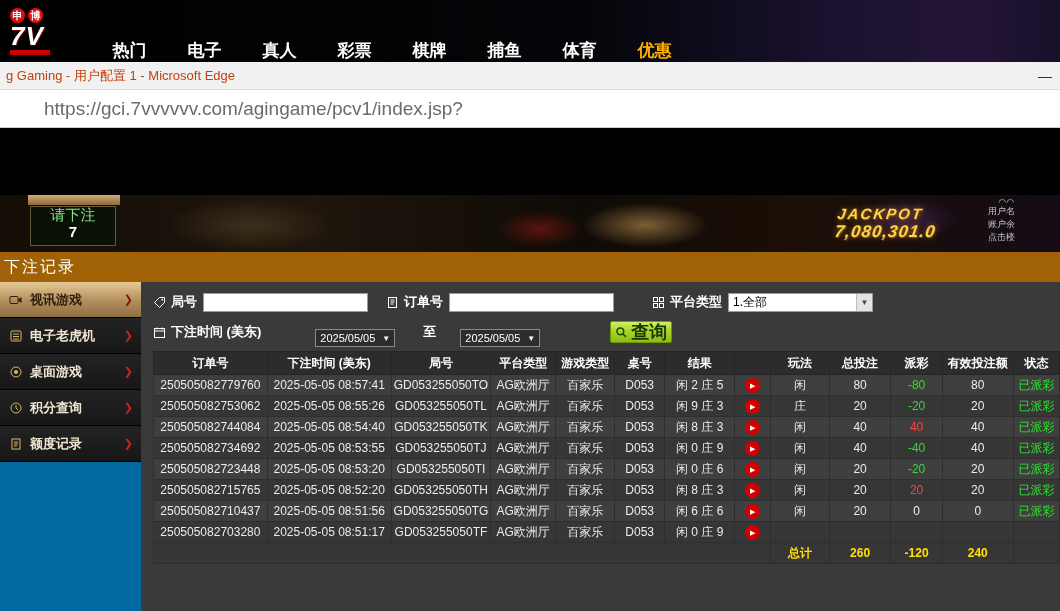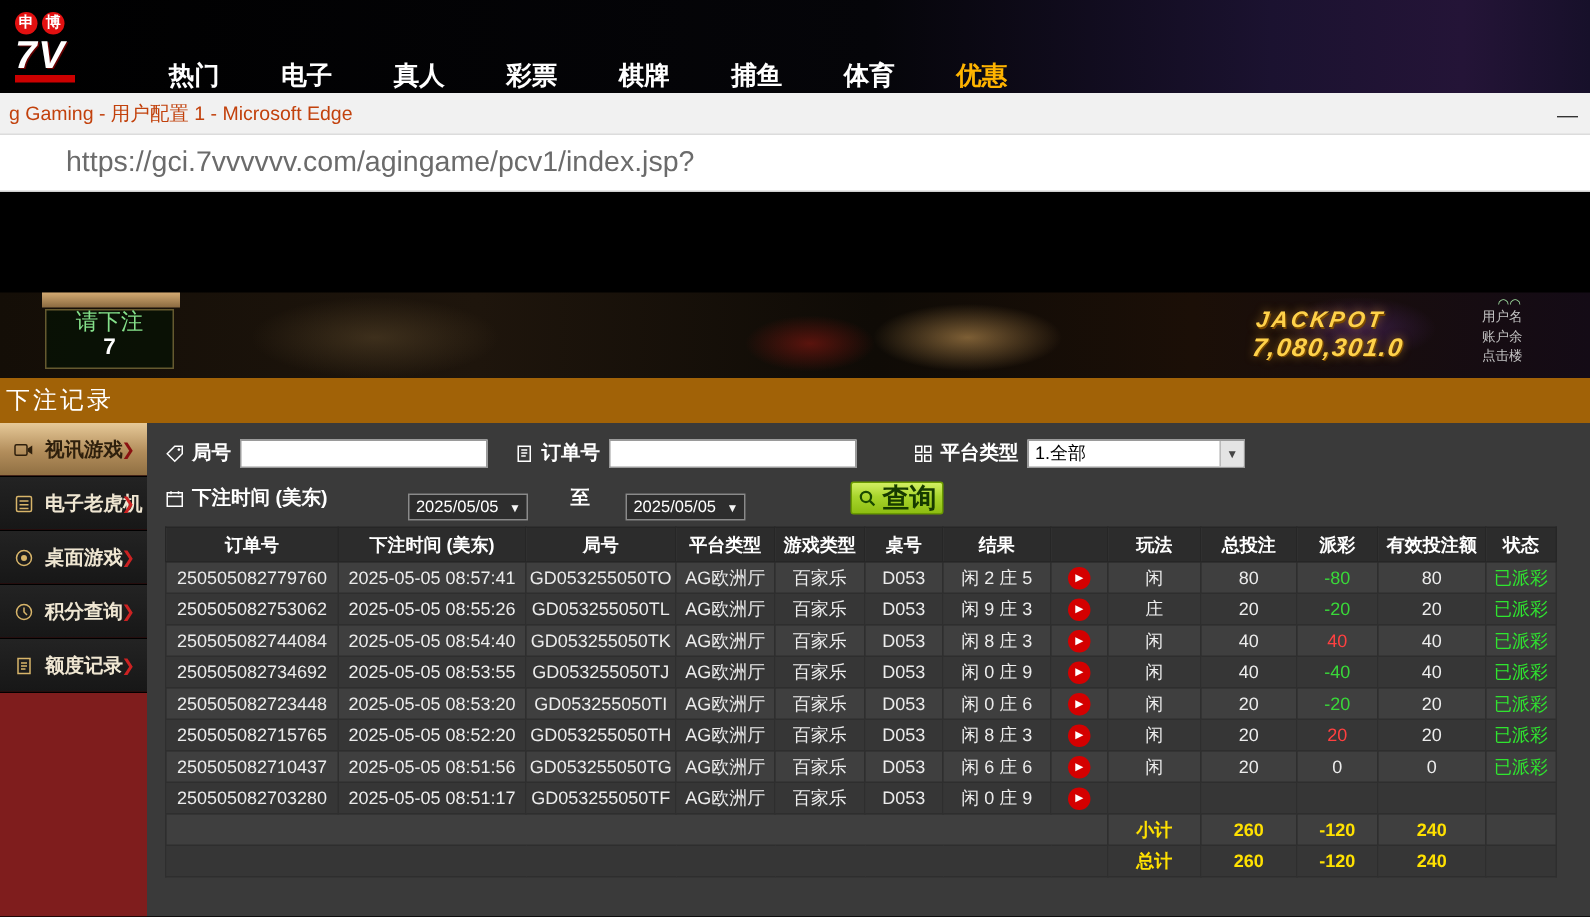--- a/index.html
+++ b/index.html
@@ -53,21 +53,21 @@
     flex-direction:column; justify-content:center; font-size:9px; color:#c3c3c3; }
   .side-info .line { white-space:nowrap; overflow:hidden; }
   .wifi { position:absolute; right:46px; top:2px; color:#9fdc9f; font-size:9px; }
 
   
   .page-title-bar { height:30px; background:#a16207; display:flex; align-items:center; }
   .page-title { color:#fff; font-size:16px; padding-left:4px; letter-spacing:2px; }
 
   
   .content { display:flex; height:329px; }
-  .sidebar { width:98px; background:#7f1d1d; flex:none; }
+  .sidebar { width:141px; background:#0369a1; flex:none; }
   .side-item { height:36px; display:flex; align-items:center; position:relative;
     border-bottom:1px solid #000; padding-left:9px; cursor:pointer;
     color:#efe6d2; font-size:13px; font-weight:bold;
     background:linear-gradient(180deg,#232323,#171717); }
   .side-item .s-icon { width:16px; margin-right:5px; color:#d8b56a; display:flex; align-items:center; }
   .side-item .s-arrow { position:absolute; right:8px; color:#cc2222; font-size:11px; font-weight:bold; }
   .side-item.active { background:linear-gradient(180deg,#e6c998,#b28d5b 55%,#8f6f42); color:#2e1f0c; }
   .side-item.active .s-icon { color:#2e1f0c; }
   .side-item.active .s-arrow { color:#8a1010; }
 
@@ -430,28 +430,20 @@
             <td>百家乐</td>
             <td>D053</td>
             <td>闲 0 庄 9</td>
             <td><span class="play-btn">▶</span></td>
             <td></td>
             <td></td>
             <td class=""></td>
             <td></td>
             <td class=""></td>
           </tr>
-          <tr class="totals odd">
-            <td colspan="8"></td>
-            <td>小计</td>
-            <td>260</td>
-            <td>-120</td>
-            <td>240</td>
-            <td></td>
-          </tr>
           <tr class="totals even">
             <td colspan="8"></td>
             <td>总计</td>
             <td>260</td>
             <td>-120</td>
             <td>240</td>
             <td></td>
           </tr>
         </tbody>
     </table>

